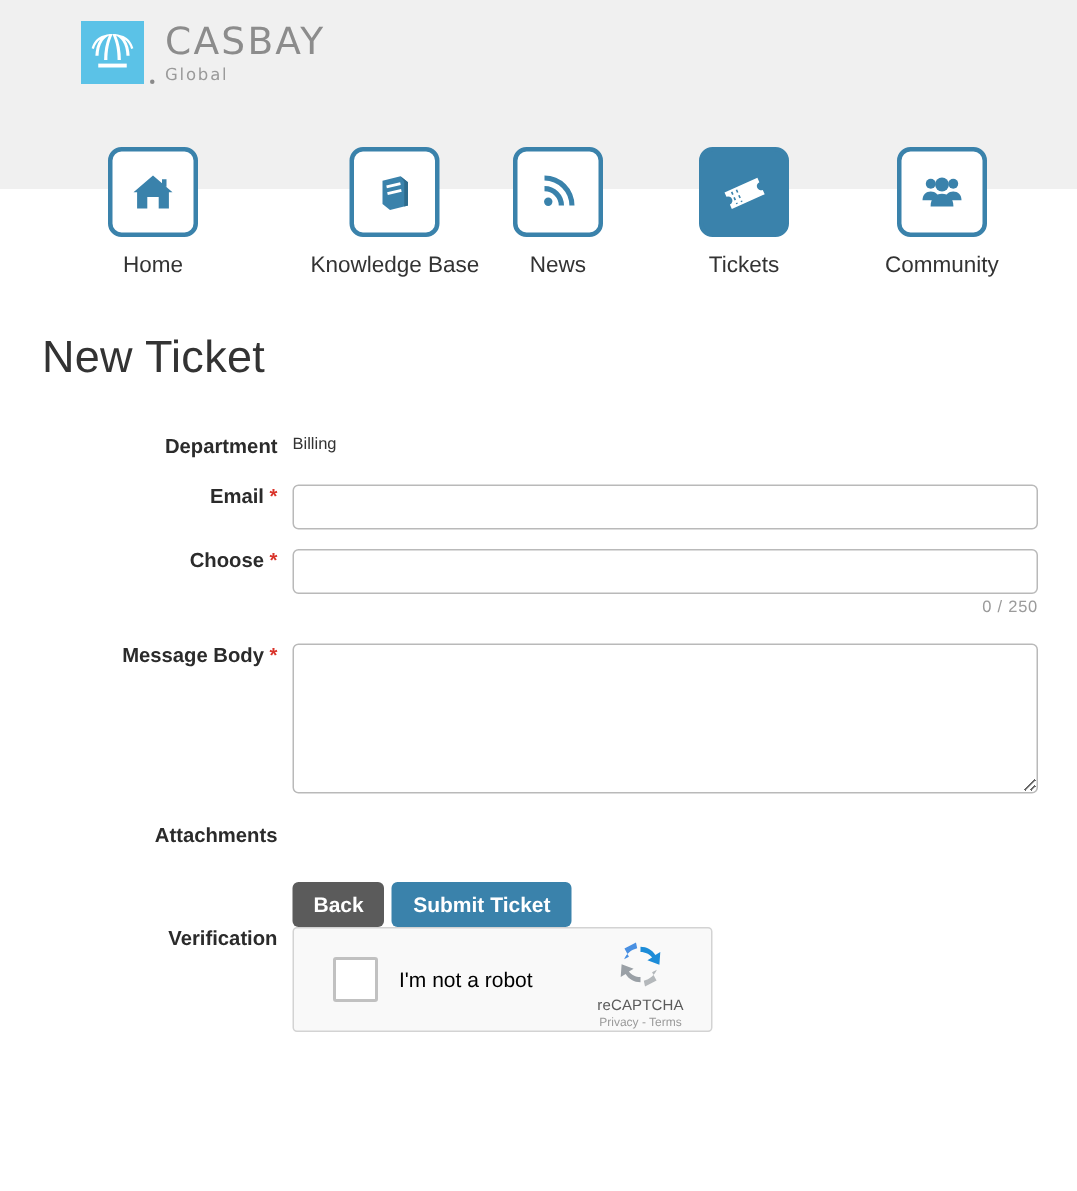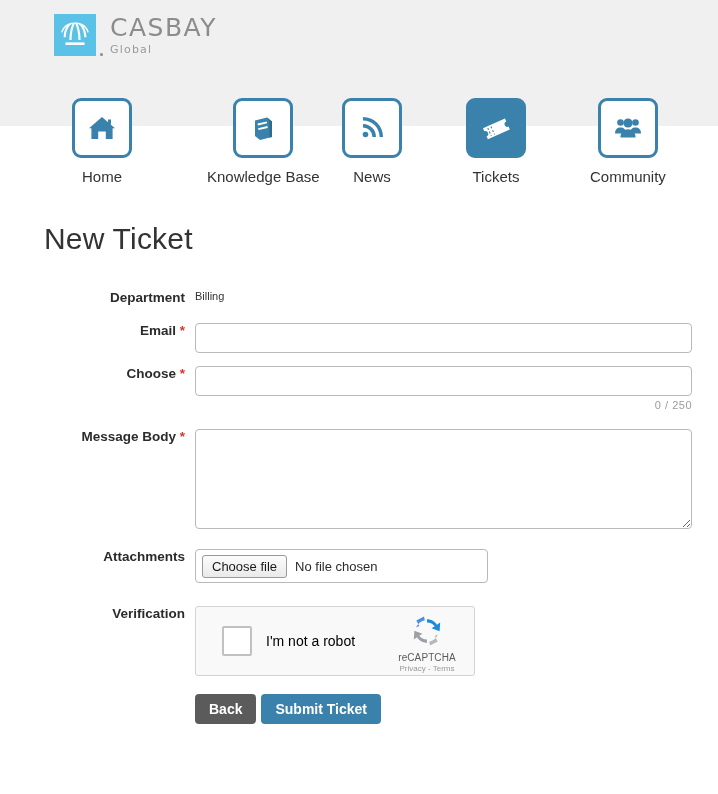--- a/index.html
+++ b/index.html
@@ -100,21 +100,21 @@
   .nav-label {
     margin-top: 10px;
     font-size: 15px;
     color: #333333;
     white-space: nowrap;
   }
 
   
   .page-title {
     position: absolute;
-    left: 44px;
+    left: 28px;
     top: 222px;
     font-size: 30px;
     font-weight: 400;
     color: #333333;
     letter-spacing: .2px;
   }
 
   
   .form {
     position: absolute;
@@ -397,24 +397,28 @@
       <span>Message Body</span>
       <span class="req">*</span>
     </div>
     <div class="field">
       <textarea class="area-in" placeholder="" style=""></textarea>
     </div>
   </div>
 
   <div class="row" style="margin-bottom:23px;">
     <div class="lbl">Attachments</div>
-    <div class="field">
-      <div class="file-box">
-        <div class="file-btn">Choose file</div>
-        <div class="file-name">No file chosen</div>
+  </div>
+
+  <div class="row">
+    <div class="lbl"></div>
+    <div class="field">
+      <div class="btn-row">
+        <button class="btn btn-back">Back</button>
+        <button class="btn btn-submit">Submit Ticket</button>
       </div>
     </div>
   </div>
 
   <div class="row" style="margin-bottom:18px;">
     <div class="lbl">Verification</div>
     <div class="field">
       <div class="recaptcha">
         <div class="rc-check"></div>
         <div class="rc-text">I'm not a robot</div>
@@ -425,23 +429,13 @@
             <path d="M17 27.8 C12.8 27.8 9.1 25.6 7.1 22.3 L3.8 24.4 L4.4 15.8 L12.4 18.8 L9.3 20.7 C10.9 22.9 13.8 24.4 17 24.4 Z" fill="#9aa0a6"></path>
             <path d="M27.9 19.5 C26.4 23.2 23.1 25.9 19.2 26.8 L20 30.6 L27.7 26.6 L24.7 21.1 Z" fill="#b4b8bb"></path>
           </svg>
           <div class="rc-brand-name">reCAPTCHA</div>
           <div class="rc-links">Privacy - Terms</div>
         </div>
       </div>
     </div>
   </div>
 
-  <div class="row">
-    <div class="lbl"></div>
-    <div class="field">
-      <div class="btn-row">
-        <button class="btn btn-back">Back</button>
-        <button class="btn btn-submit">Submit Ticket</button>
-      </div>
-    </div>
-  </div>
-
 </div>
 
 </body></html>

